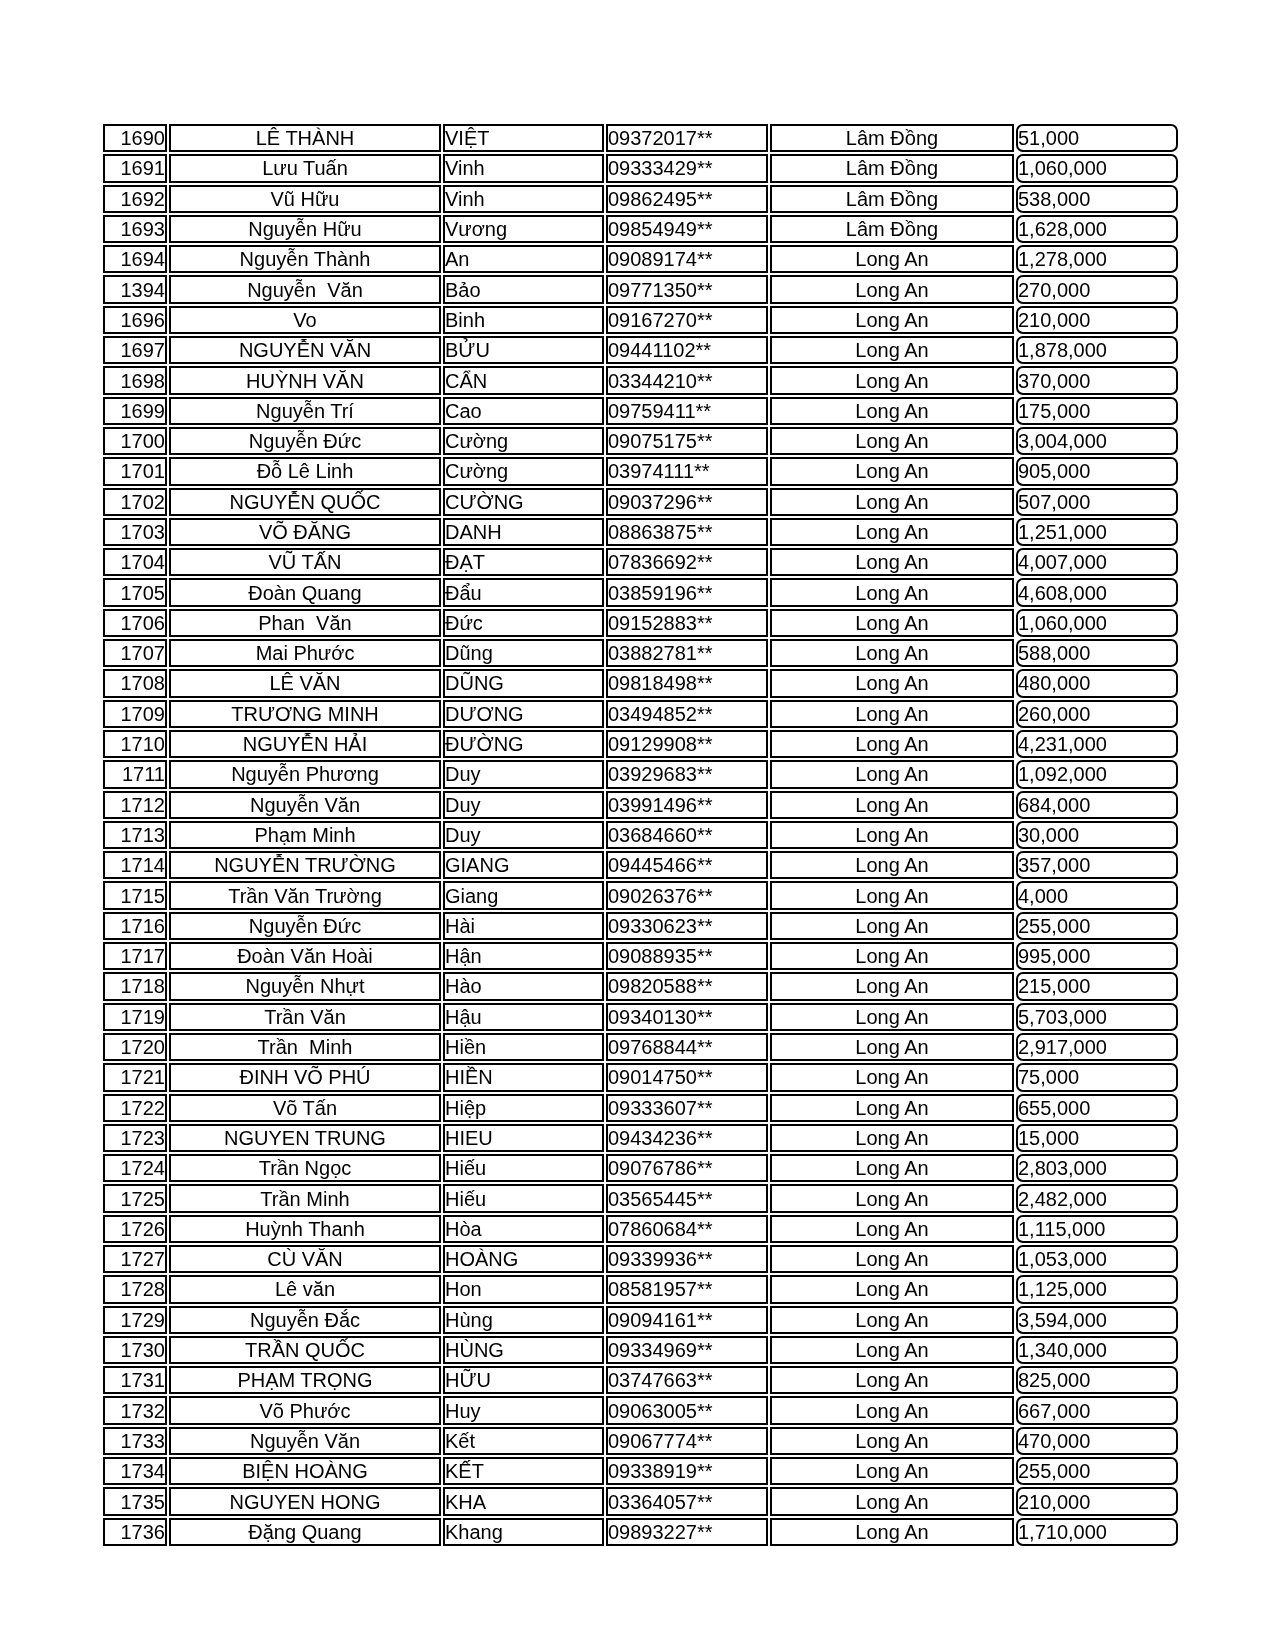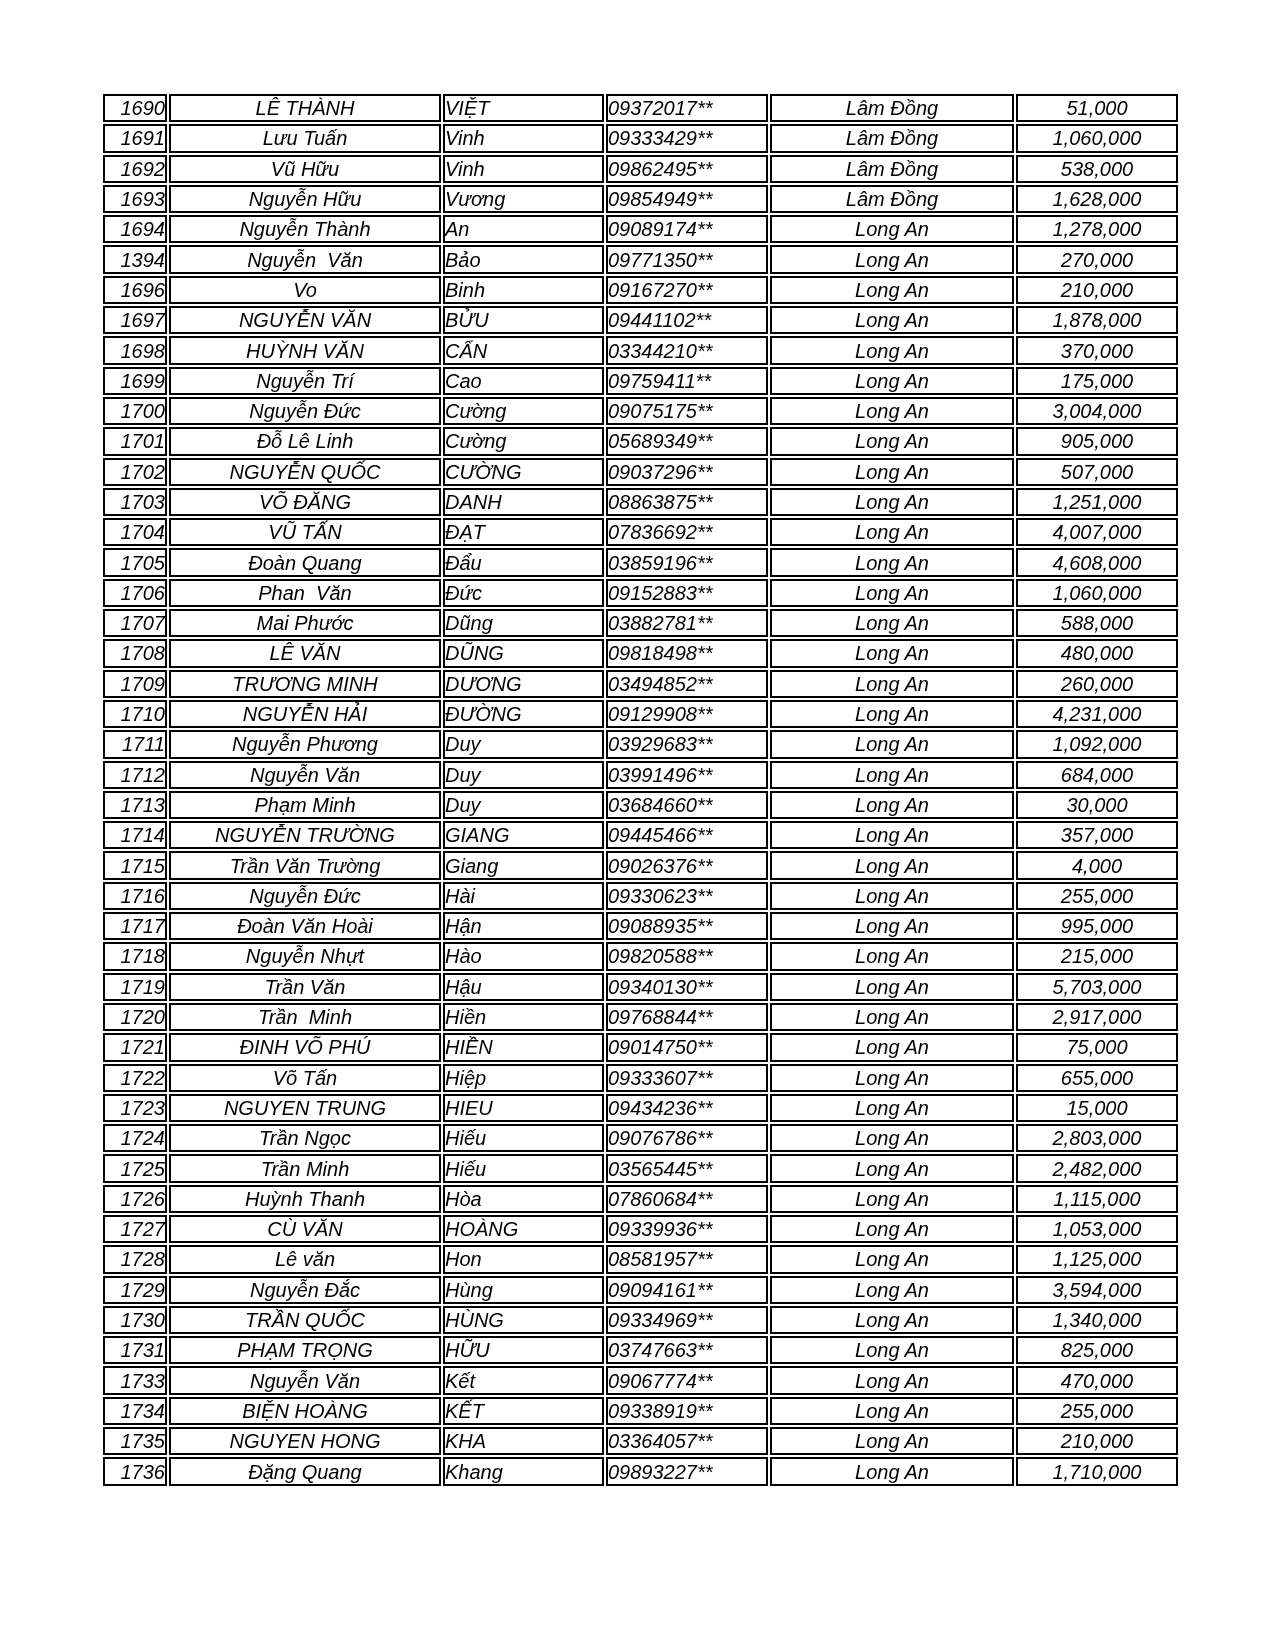--- a/index.html
+++ b/index.html
@@ -11,26 +11,25 @@
     position: relative;
     width: 1275px;
     height: 1650px;
     background: #ffffff;
     font-family: "Liberation Sans", "DejaVu Sans", sans-serif;
     color: #000000;
   }
   table.donor-table {
     position: absolute;
     left: 101px;
-    top: 92px;
+    top: 122px;
     border-collapse: separate;
     border-spacing: 2px;
     table-layout: fixed;
     width: 1079px;
-    font-style: italic;
   }
   table.donor-table td {
     border: 2px solid #000000;
     box-sizing: border-box;
     height: 28.3px;
     font-size: 20px;
     line-height: 24px;
     white-space: pre;
     overflow: hidden;
     vertical-align: middle;
@@ -40,21 +39,21 @@
   col.w1 { width: 272px; }
   col.w2 { width: 161px; }
   col.w3 { width: 162px; }
   col.w4 { width: 244px; }
   col.w5 { width: 162px; }
   td.c0 { text-align: right; padding-right: 3px; }
   td.c1 { text-align: center; margin-left: 44px; }
   td.c2 { text-align: left; }
   td.c3 { }
   td.c4 { text-align: center; }
-  td.c5 { text-align: center; padding-right: 12px; }
+  td.c5 { text-align: left; padding-right: 12px; border-radius: 7px; }
 </style>
 </head>
 <body>
 
 <div id="page">
   <table class="donor-table">
     <colgroup>
       <col class="w0">
         <col class="w1">
         <col class="w2">
@@ -148,21 +147,21 @@
           <td class="c1">Nguyễn Đức</td>
           <td class="c2">Cường</td>
           <td class="c3">09075175**</td>
           <td class="c4">Long An</td>
           <td class="c5">3,004,000</td>
         </tr>
         <tr>
           <td class="c0">1701</td>
           <td class="c1">Đỗ Lê Linh</td>
           <td class="c2">Cường</td>
-          <td class="c3">05689349**</td>
+          <td class="c3">03974111**</td>
           <td class="c4">Long An</td>
           <td class="c5">905,000</td>
         </tr>
         <tr>
           <td class="c0">1702</td>
           <td class="c1">NGUYỄN QUỐC</td>
           <td class="c2">CƯỜNG</td>
           <td class="c3">09037296**</td>
           <td class="c4">Long An</td>
           <td class="c5">507,000</td>
@@ -391,20 +390,28 @@
           <td class="c4">Long An</td>
           <td class="c5">1,340,000</td>
         </tr>
         <tr>
           <td class="c0">1731</td>
           <td class="c1">PHẠM TRỌNG</td>
           <td class="c2">HỮU</td>
           <td class="c3">03747663**</td>
           <td class="c4">Long An</td>
           <td class="c5">825,000</td>
+        </tr>
+        <tr>
+          <td class="c0">1732</td>
+          <td class="c1">Võ Phước</td>
+          <td class="c2">Huy</td>
+          <td class="c3">09063005**</td>
+          <td class="c4">Long An</td>
+          <td class="c5">667,000</td>
         </tr>
         <tr>
           <td class="c0">1733</td>
           <td class="c1">Nguyễn Văn</td>
           <td class="c2">Kết</td>
           <td class="c3">09067774**</td>
           <td class="c4">Long An</td>
           <td class="c5">470,000</td>
         </tr>
         <tr>

